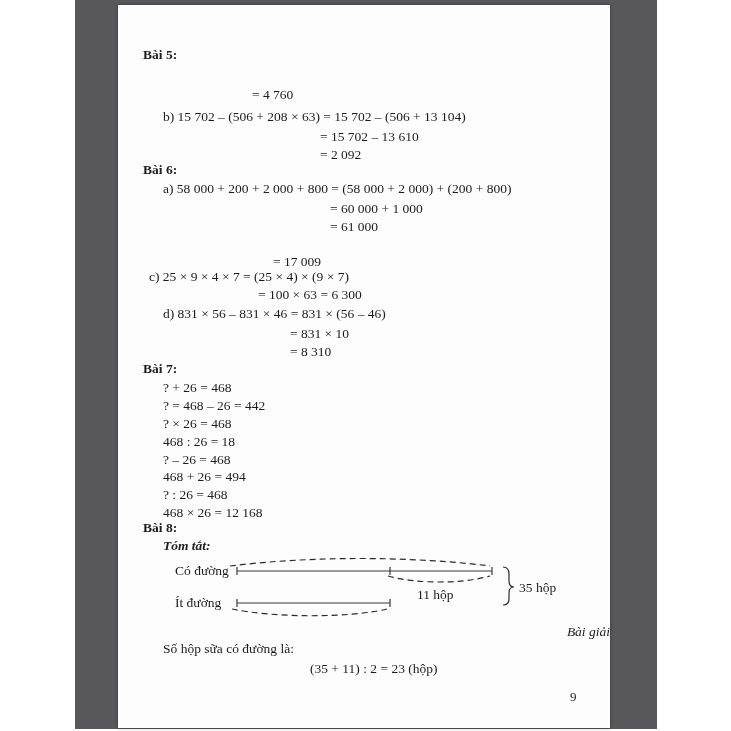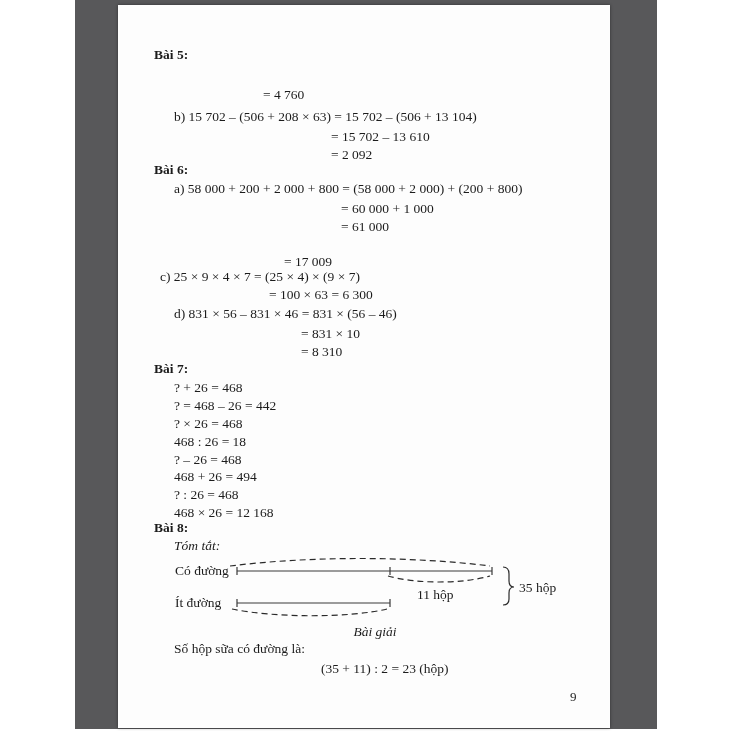--- a/index.html
+++ b/index.html
@@ -11,25 +11,25 @@
   .backdrop{
     position:absolute;left:75px;top:0;width:582px;height:729px;
     background:#58585a;
   }
   .page{
     position:absolute;left:118px;top:5px;width:492px;height:723px;
     background:#fdfdfd;
     box-shadow:0 0 3px rgba(0,0,0,0.45);
     font-size:13.5px;color:#1c1c1c;
   }
-  .ln{position:absolute;white-space:nowrap;line-height:15px;margin-left:11px;}
+  .ln{position:absolute;white-space:nowrap;line-height:15px;}
   .bold{font-weight:bold;}
   .ital{font-style:italic;}
-  .ital-bold{font-style:italic;font-weight:400;}
-  .center{left:0;width:100%;text-align:center;}
+  .ital-bold{font-style:italic;font-weight:700;}
+  .center{left:0;width:100%;text-align:right;}
   .pageno{position:absolute;left:452px;top:684px;font-size:13px;}
   svg text{font-family:"Liberation Serif","DejaVu Serif",serif;font-size:13.5px;fill:#1c1c1c;}
 </style>
 </head>
 <body>
 
 <div class="backdrop"></div>
 
 <div class="page">
 

